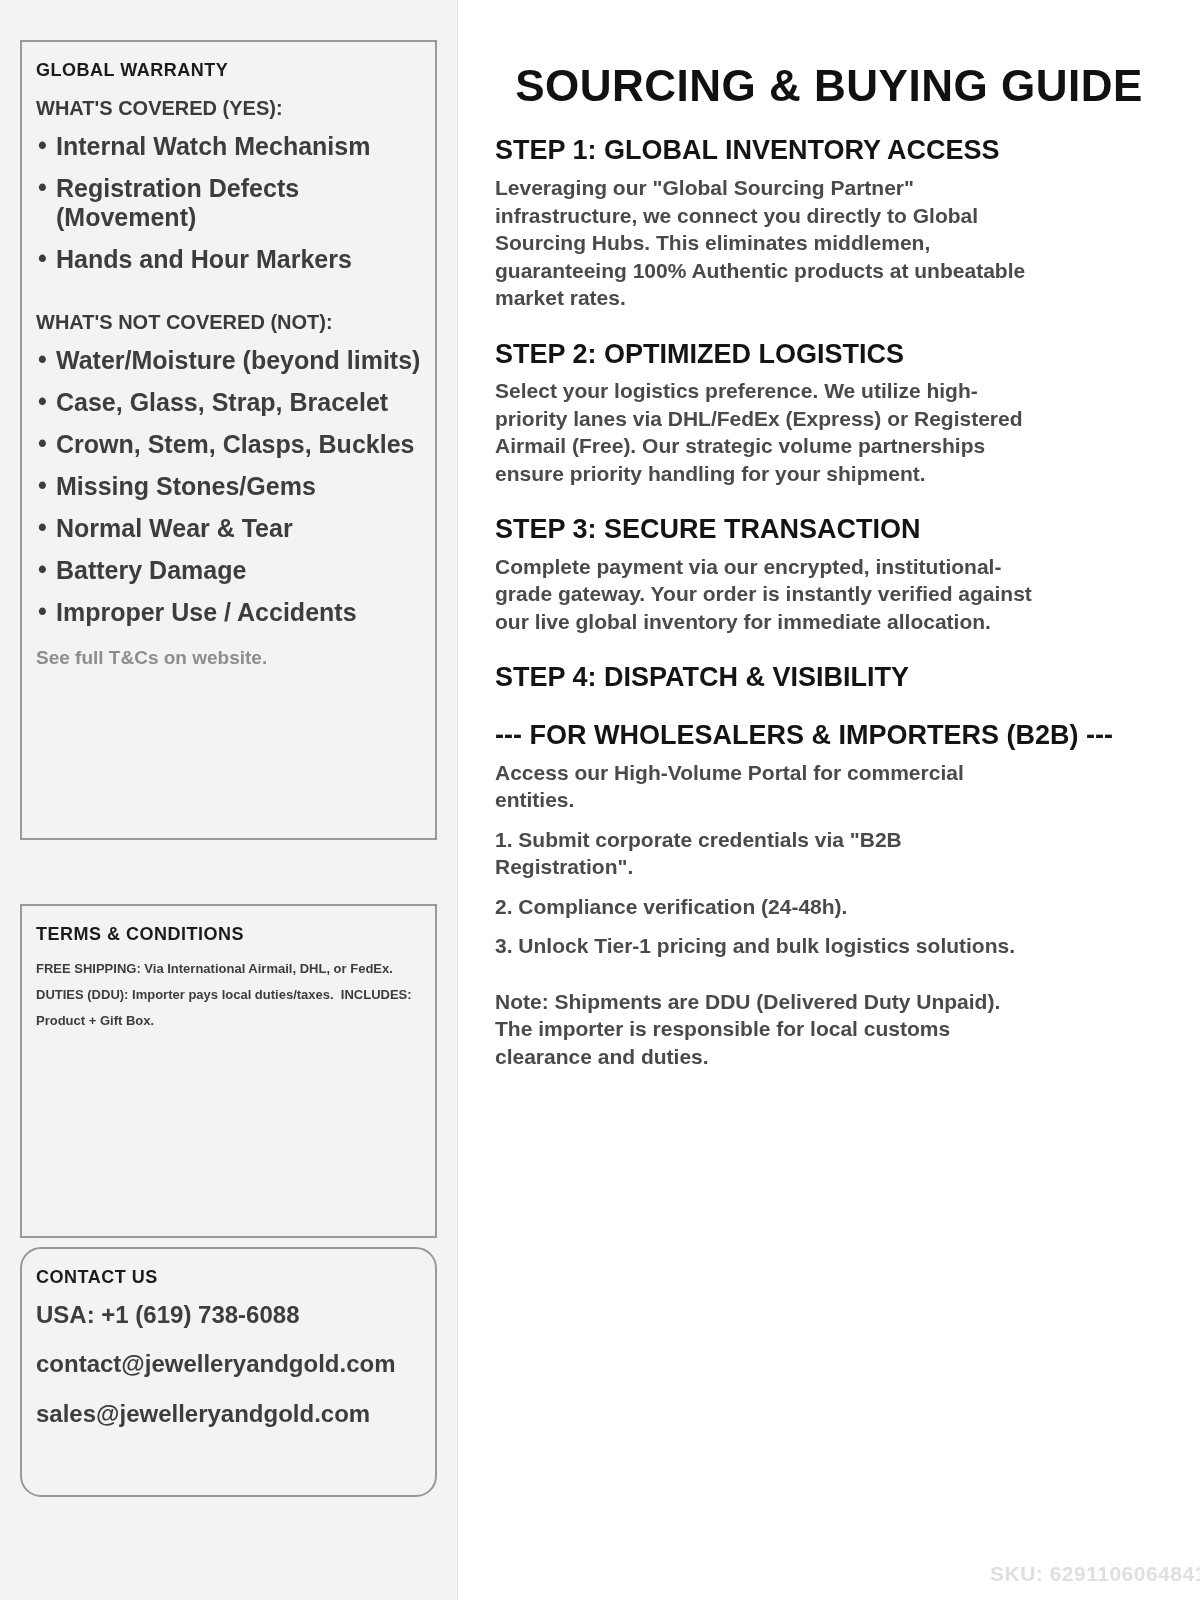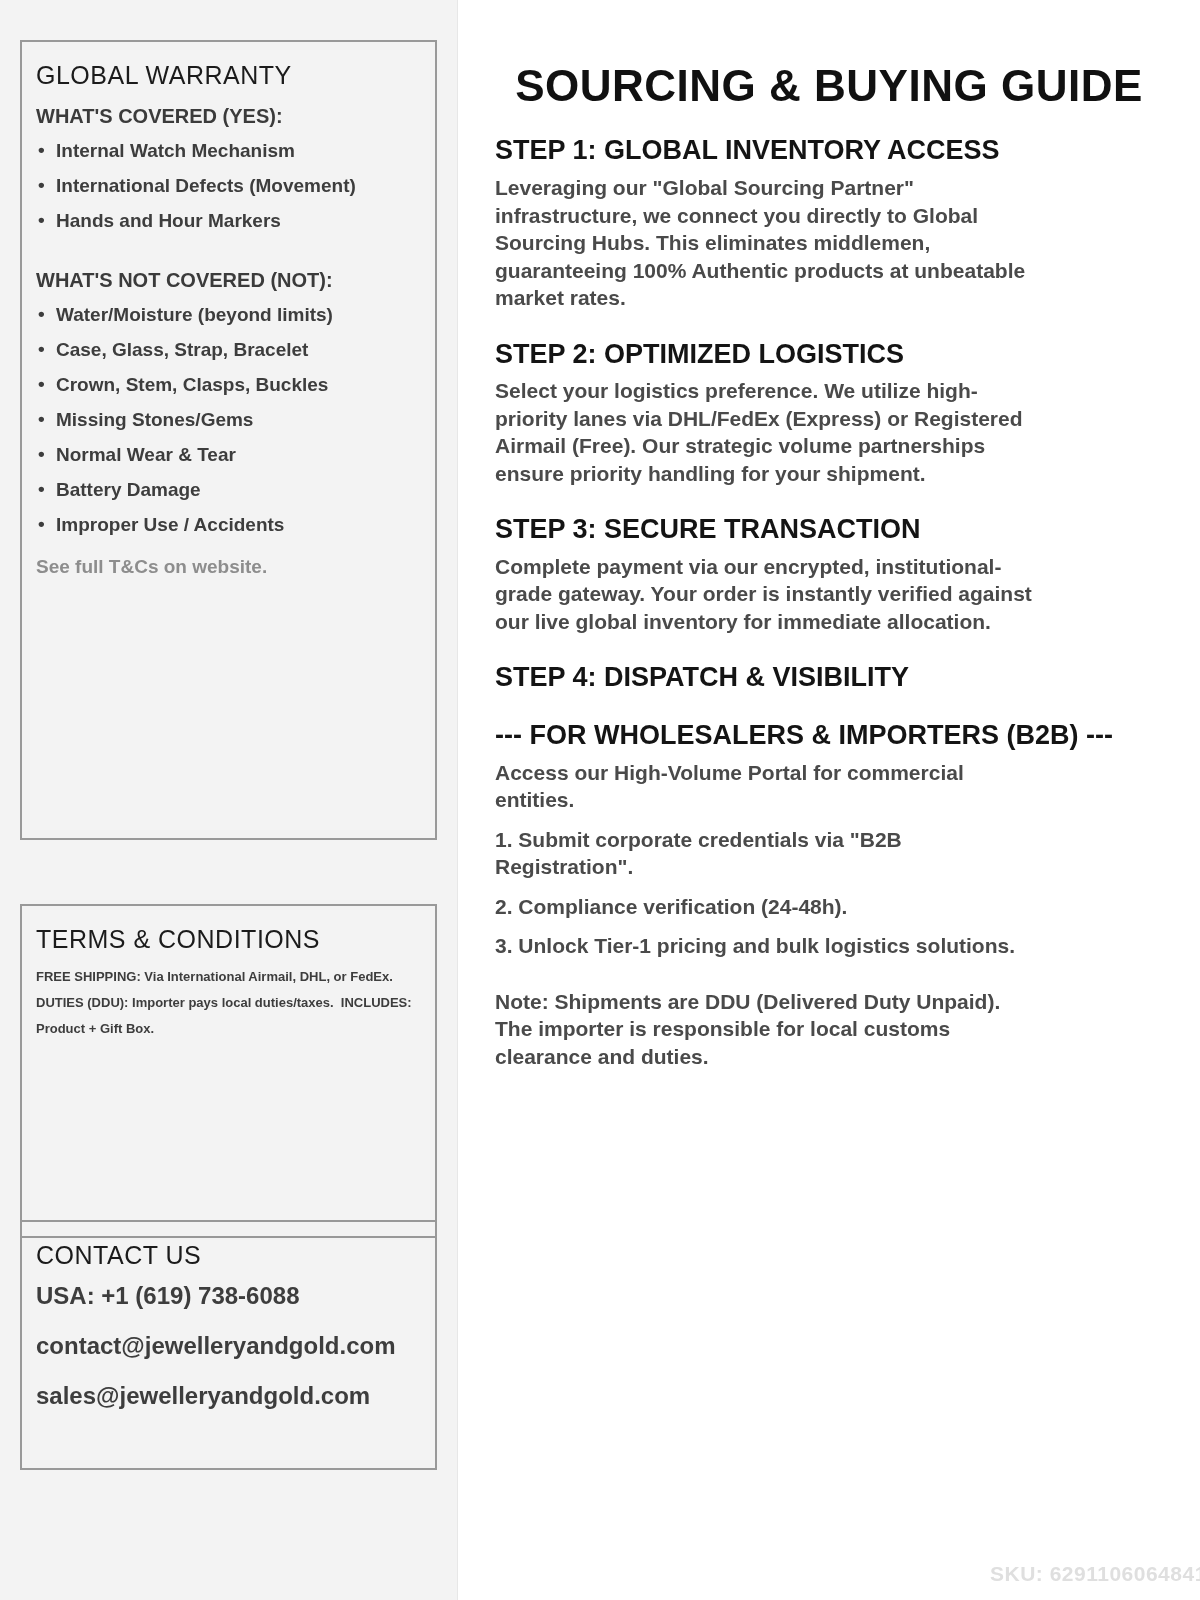--- a/index.html
+++ b/index.html
@@ -22,35 +22,35 @@
     box-sizing: border-box;
   }
   .panel {
     position: absolute; left: 20px; width: 417px;
     border: 2px solid #999999;
     box-sizing: border-box;
     padding: 18px 14px 0 14px;
   }
   .panel-warranty { top: 40px;  height: 800px; }
   .panel-terms    { top: 904px; height: 334px; }
-  .panel-contact  { top: 1220px;height: 250px; }
+  .panel-contact  { top: 1247px;height: 250px; border-radius: 21px; }
 
   .panel-title {
-    font-size: 25px; font-weight: 400; color: #1b1b1b;
+    font-size: 18px; font-weight: 700; color: #1b1b1b;
     letter-spacing: 0.5px; line-height: 1.2; margin: 0;
   }
   .sub-heading {
     font-size: 20px; font-weight: 700; color: #3b3b3b;
     margin: 14px 0 0 0; line-height: 1.2;
   }
   .sub-heading.second { margin-top: 36px; }
   ul.bullets { list-style: none; margin: 12px 0 0 0; padding: 0; }
   ul.bullets li {
     position: relative;
-    font-size: 19px; font-weight: 700; color: #3d3d3d;
+    font-size: 25px; font-weight: 700; color: #3d3d3d;
     line-height: 1.16; margin: 0 0 13px 0; padding-left: 20px;
   }
   ul.bullets li::before {
     content: "\2022";
     position: absolute; left: 2px; top: -1px;
     color: #3d3d3d;
   }
   .footnote {
     font-size: 19px; font-weight: 700; color: #8d8d8d;
     margin: 20px 0 0 0;
@@ -101,21 +101,21 @@
 
 <div class="page">
 
   <aside class="sidebar">
 
     <section class="panel panel-warranty">
       <h2 class="panel-title">GLOBAL WARRANTY</h2>
       <h3 class="sub-heading">WHAT'S COVERED (YES):</h3>
       <ul class="bullets">
         <li>Internal Watch Mechanism</li>
-        <li>International Defects (Movement)</li>
+        <li>Registration Defects (Movement)</li>
         <li>Hands and Hour Markers</li>
       </ul>
       <h3 class="sub-heading second">WHAT'S NOT COVERED (NOT):</h3>
       <ul class="bullets">
         <li>Water/Moisture (beyond limits)</li>
         <li>Case, Glass, Strap, Bracelet</li>
         <li>Crown, Stem, Clasps, Buckles</li>
         <li>Missing Stones/Gems</li>
         <li>Normal Wear &amp; Tear</li>
         <li>Battery Damage</li>

